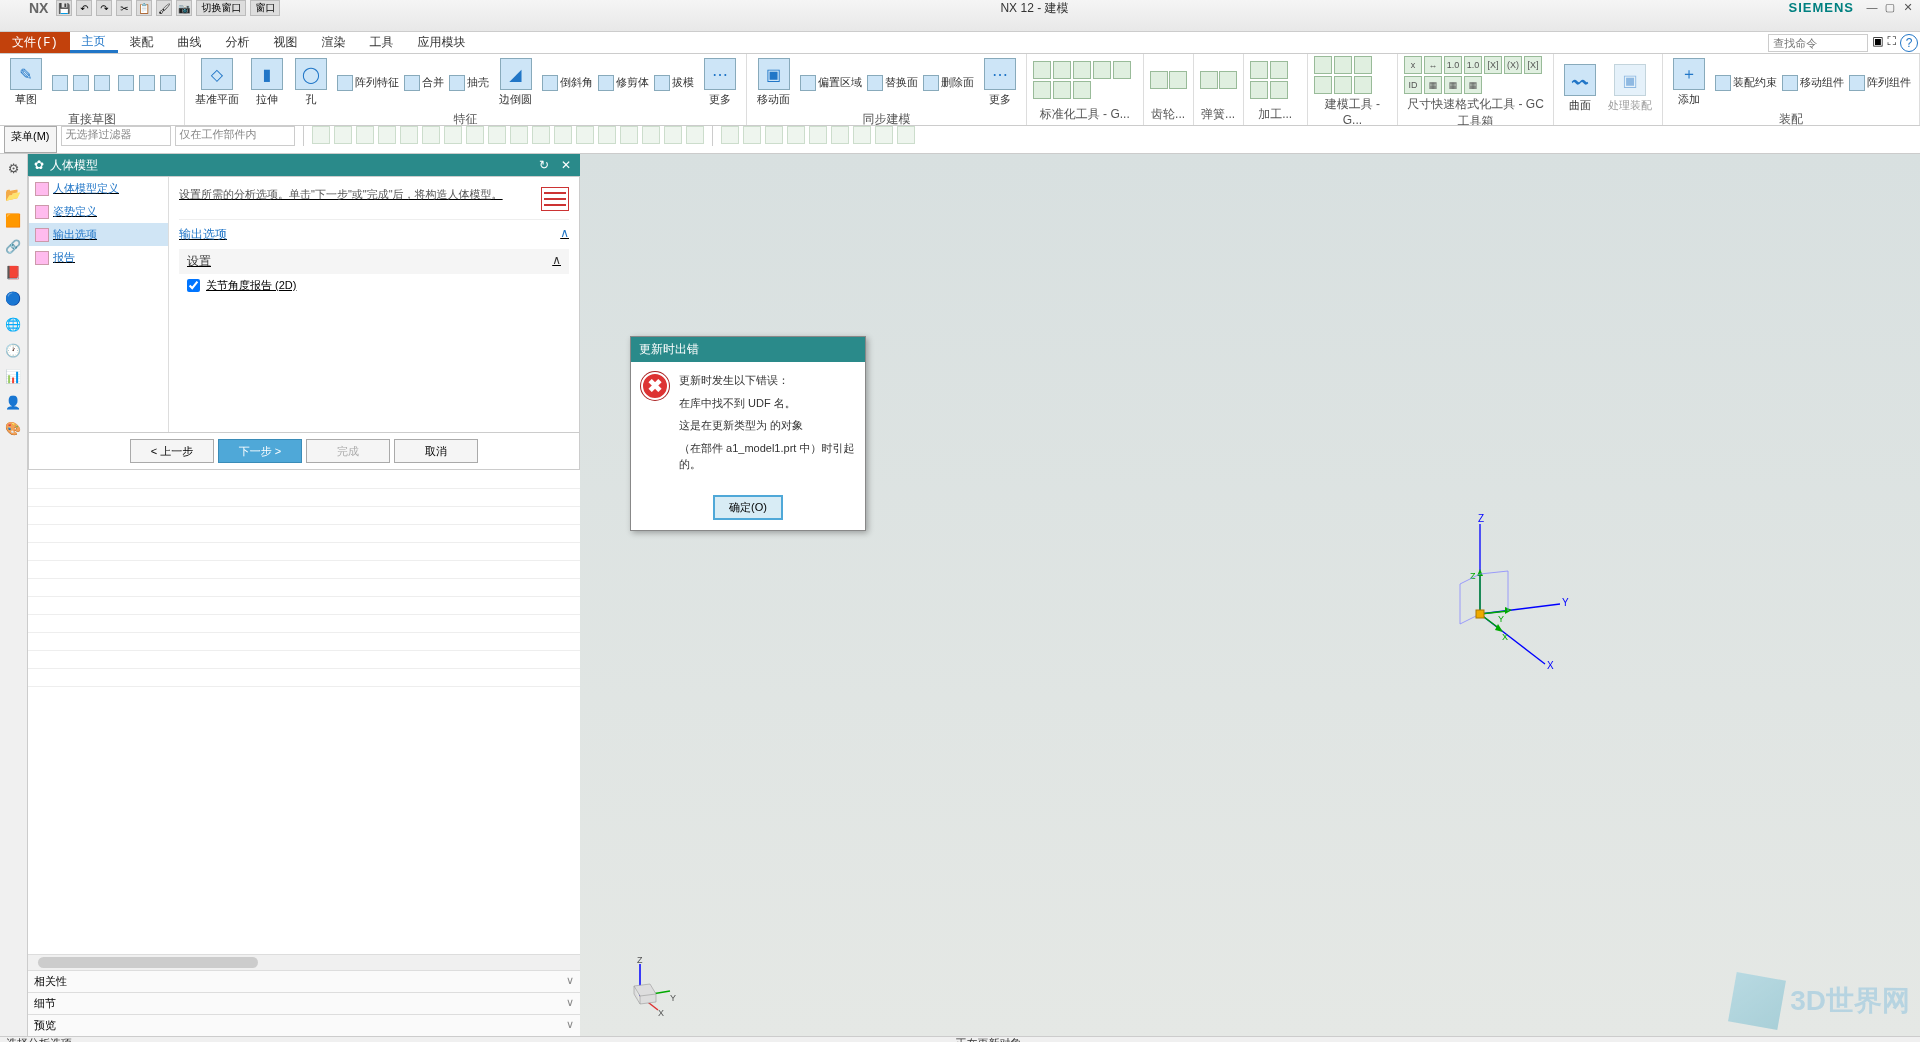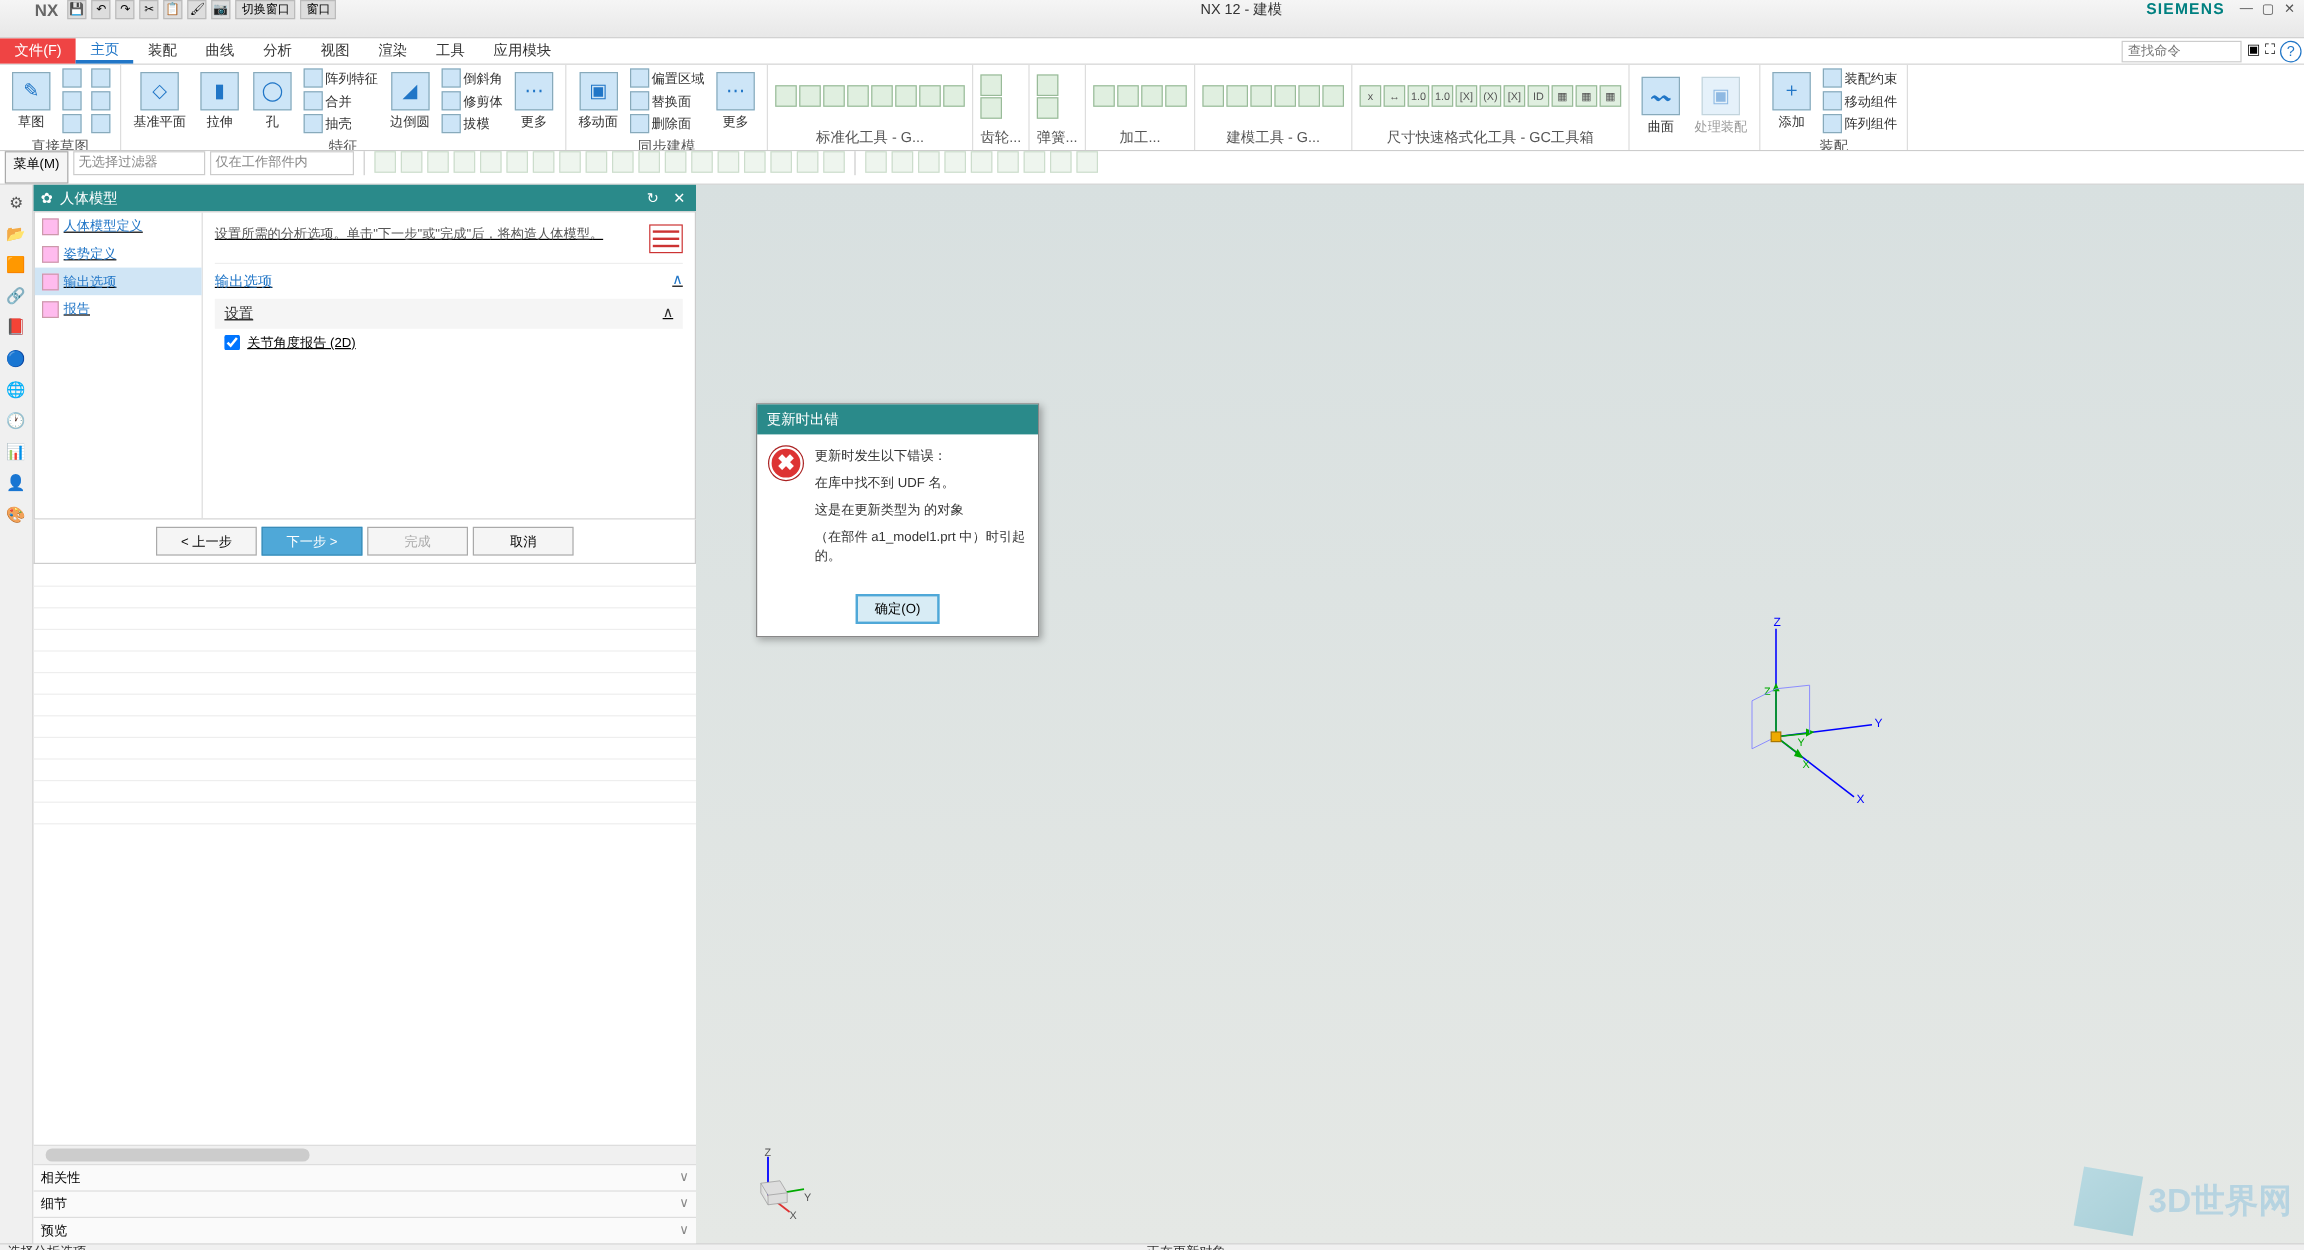--- a/index.html
+++ b/index.html
@@ -11,37 +11,37 @@
 .titlebar .qat { display: flex; gap: 4px; align-items: center; }
 .titlebar .qat-btn { width: 16px; height: 16px; background: #ddd; border: 1px solid #bbb; display: flex; align-items: center; justify-content: center; font-size: 10px; }
 .titlebar .title-center { flex: 1; text-align: center; font-size: 12px; color: #333; }
 .titlebar .brand { color: #008080; font-weight: bold; font-size: 13px; letter-spacing: 1px; margin-right: 10px; }
 .titlebar .win-controls { display: flex; gap: 2px; margin-right: 4px; }
 .titlebar .win-btn { width: 16px; height: 14px; display: flex; align-items: center; justify-content: center; font-size: 11px; color: #555; }
 
 
 .tabbar { height: 22px; background: #fff; display: flex; align-items: stretch; border-bottom: 1px solid #ccc; }
 .tabbar .tab { padding: 3px 12px; font-size: 12px; color: #333; display: flex; align-items: center; }
-.tabbar .tab.file { background: #ef4444; color: #fff; }
+.tabbar .tab.file { background: #c2410c; color: #fff; font-family: Liberation Mono, monospace; }
 .tabbar .tab.active { border-bottom: 3px solid #2176c7; color: #2176c7; }
 .tabbar .spacer { flex: 1; }
 .tabbar .search { border: 1px solid #ccc; width: 100px; height: 18px; margin: 2px; padding: 0 4px; font-size: 11px; color: #999; }
 .tabbar .help-btn { width: 18px; height: 18px; margin: 2px; display: flex; align-items: center; justify-content: center; font-size: 12px; color: #2176c7; border-radius: 50%; border: 1px solid #2176c7; }
 
 
 .ribbon { height: 72px; background: #fff; display: flex; border-bottom: 1px solid #ccc; overflow: hidden; }
 .ribbon-group { border-right: 1px solid #ddd; display: flex; flex-direction: column; padding: 2px 6px; }
 .ribbon-group-body { flex: 1; display: flex; align-items: center; gap: 4px; }
 .ribbon-group-label { text-align: center; font-size: 12px; color: #555; padding-top: 2px; }
 .ribbon-btn-lg { display: flex; flex-direction: column; align-items: center; gap: 2px; padding: 2px 4px; min-width: 40px; }
 .ribbon-btn-lg .ico { width: 32px; height: 32px; background: #cde5f7; border: 1px solid #8ab; display: flex; align-items: center; justify-content: center; font-size: 16px; color: #2176c7; }
 .ribbon-btn-lg .lbl { font-size: 11px; color: #333; white-space: nowrap; }
 .ribbon-btn-sm { display: flex; align-items: center; gap: 2px; font-size: 11px; color: #333; padding: 1px 2px; white-space: nowrap; }
 .ribbon-btn-sm .ico-s { width: 16px; height: 16px; background: #cde5f7; border: 1px solid #8ab; }
-.ribbon-stack { display: flex; flex-direction: column; gap: 1px; }
+.ribbon-stack { display: flex; flex-direction: row; gap: 1px; }
 .ribbon-icon-grid { display: flex; flex-wrap: wrap; gap: 2px; max-width: 320px; }
 .ribbon-icon-grid .gicn { width: 18px; height: 18px; background: #e0efe0; border: 1px solid #9b9; font-size: 9px; display: flex; align-items: center; justify-content: center; color: #555; }
 .ribbon-icon-grid.ss { max-width: 200px; }
 
 
 .filterbar { height: 28px; background: #fff; display: flex; gap: 4px; padding: 0 4px; border-bottom: 1px solid #ccc; }
 .filterbar .menu-btn { border: 1px solid #aaa; padding: 2px 6px; background: #f5f5f5; font-size: 11px; }
 .filterbar select, .filterbar .combo { border: 1px solid #ccc; height: 20px; padding: 0 4px; font-size: 11px; color: #888; background: #fff; }
 .filterbar .ico-t { width: 18px; height: 18px; background: #eef5ee; border: 1px solid #cdc; display: inline-block; }
 .filterbar .sep { width: 1px; height: 20px; background: #ccc; margin: 0 4px; }

